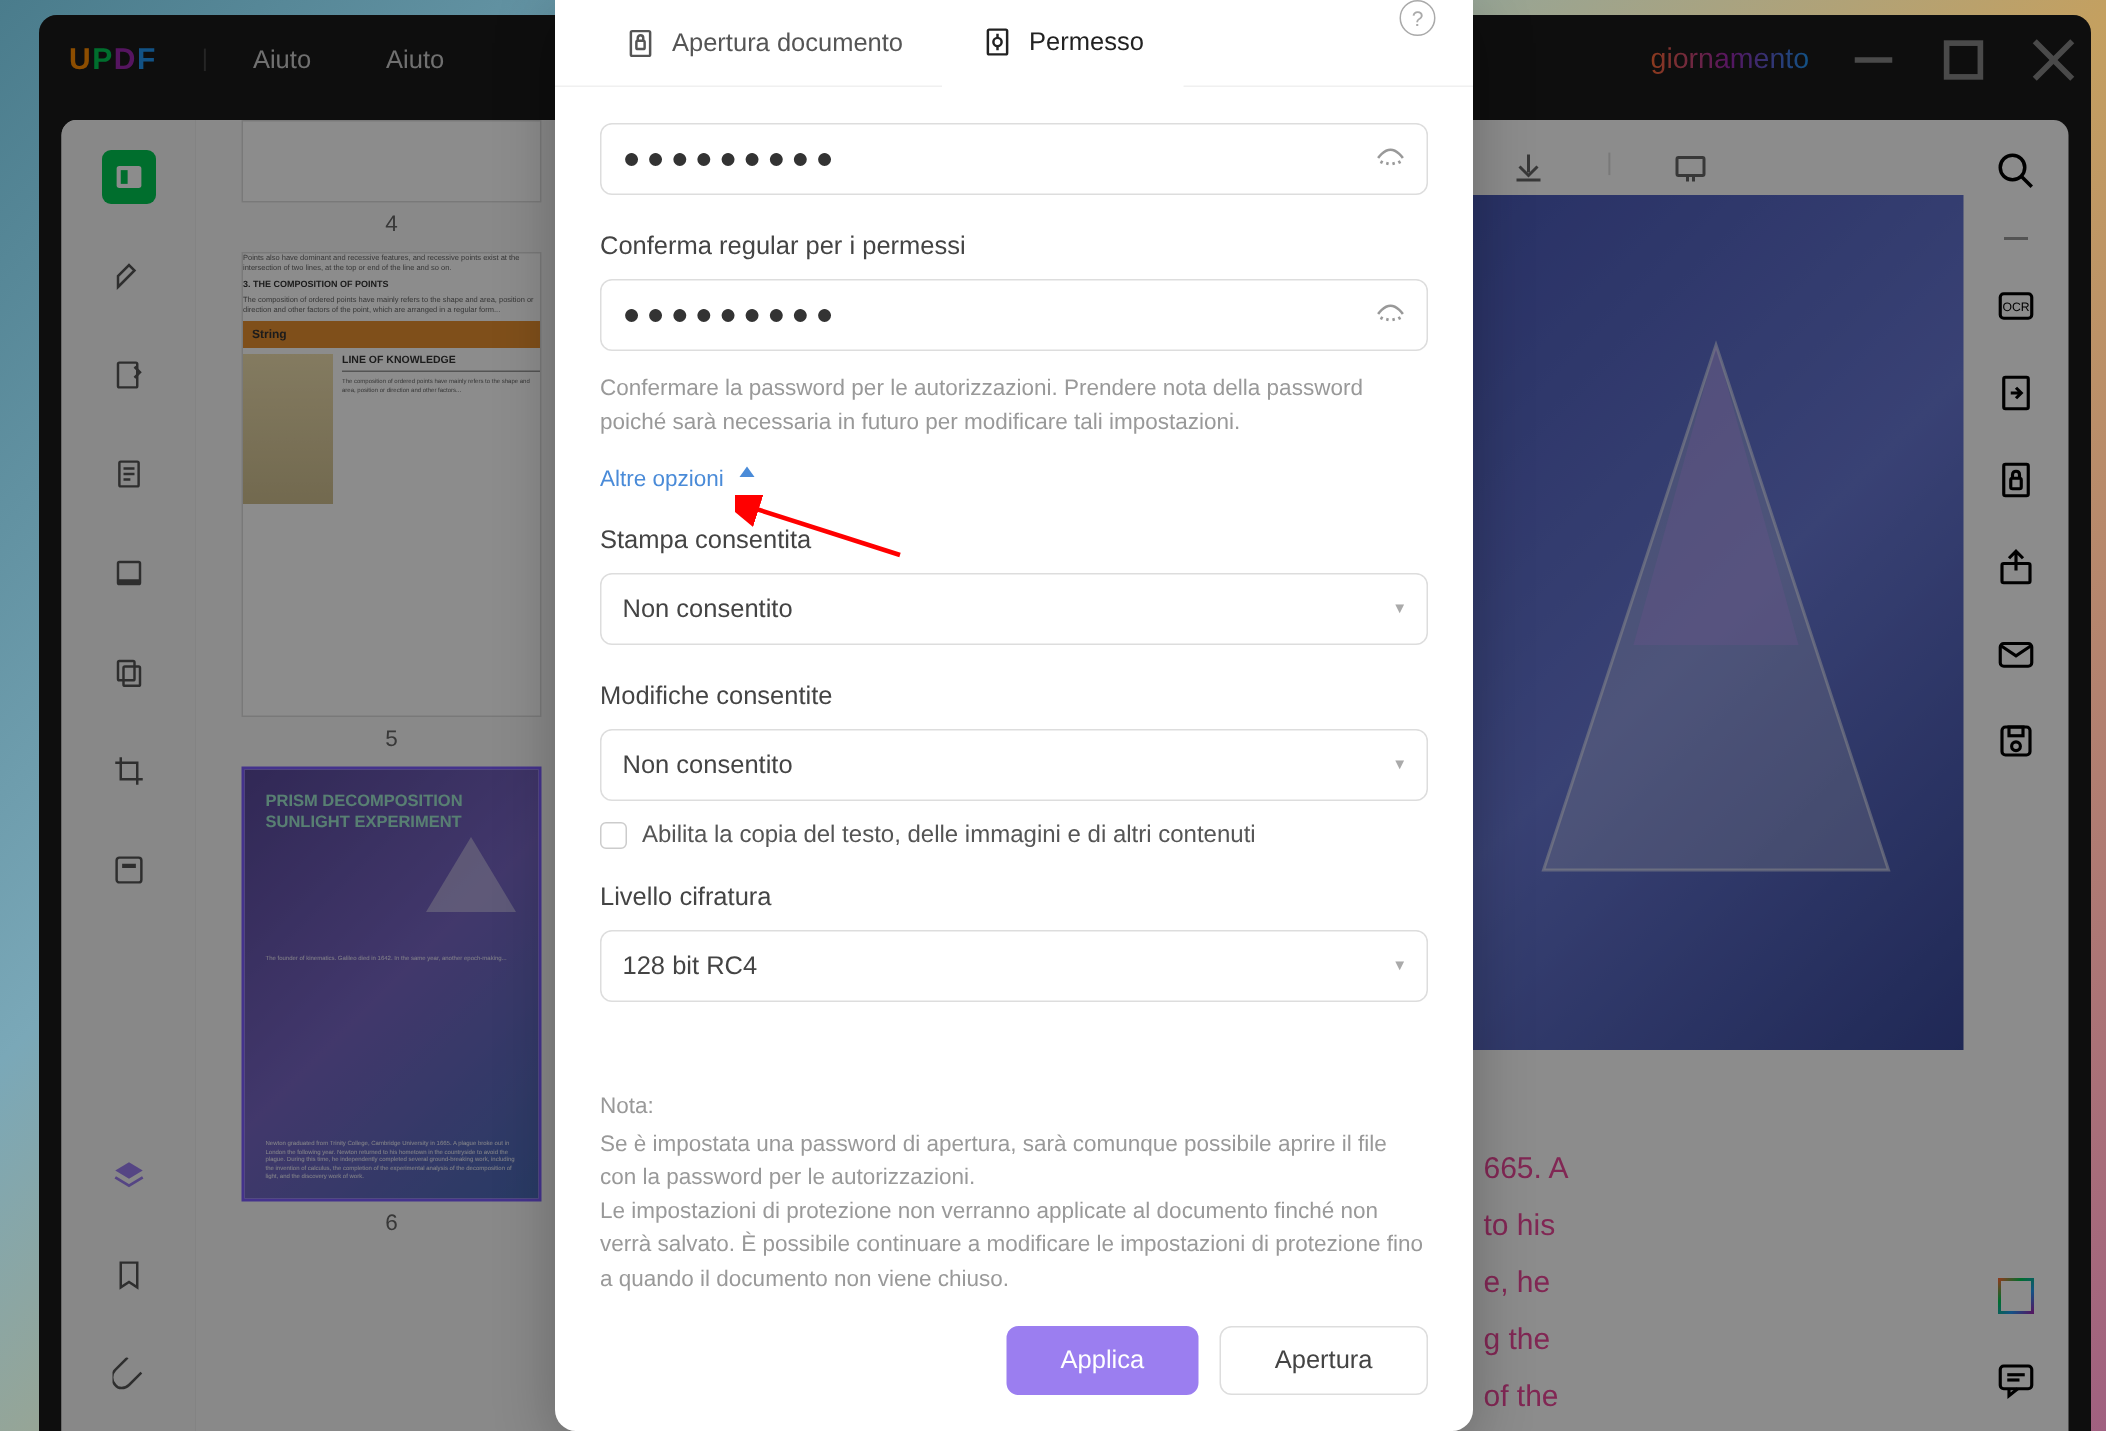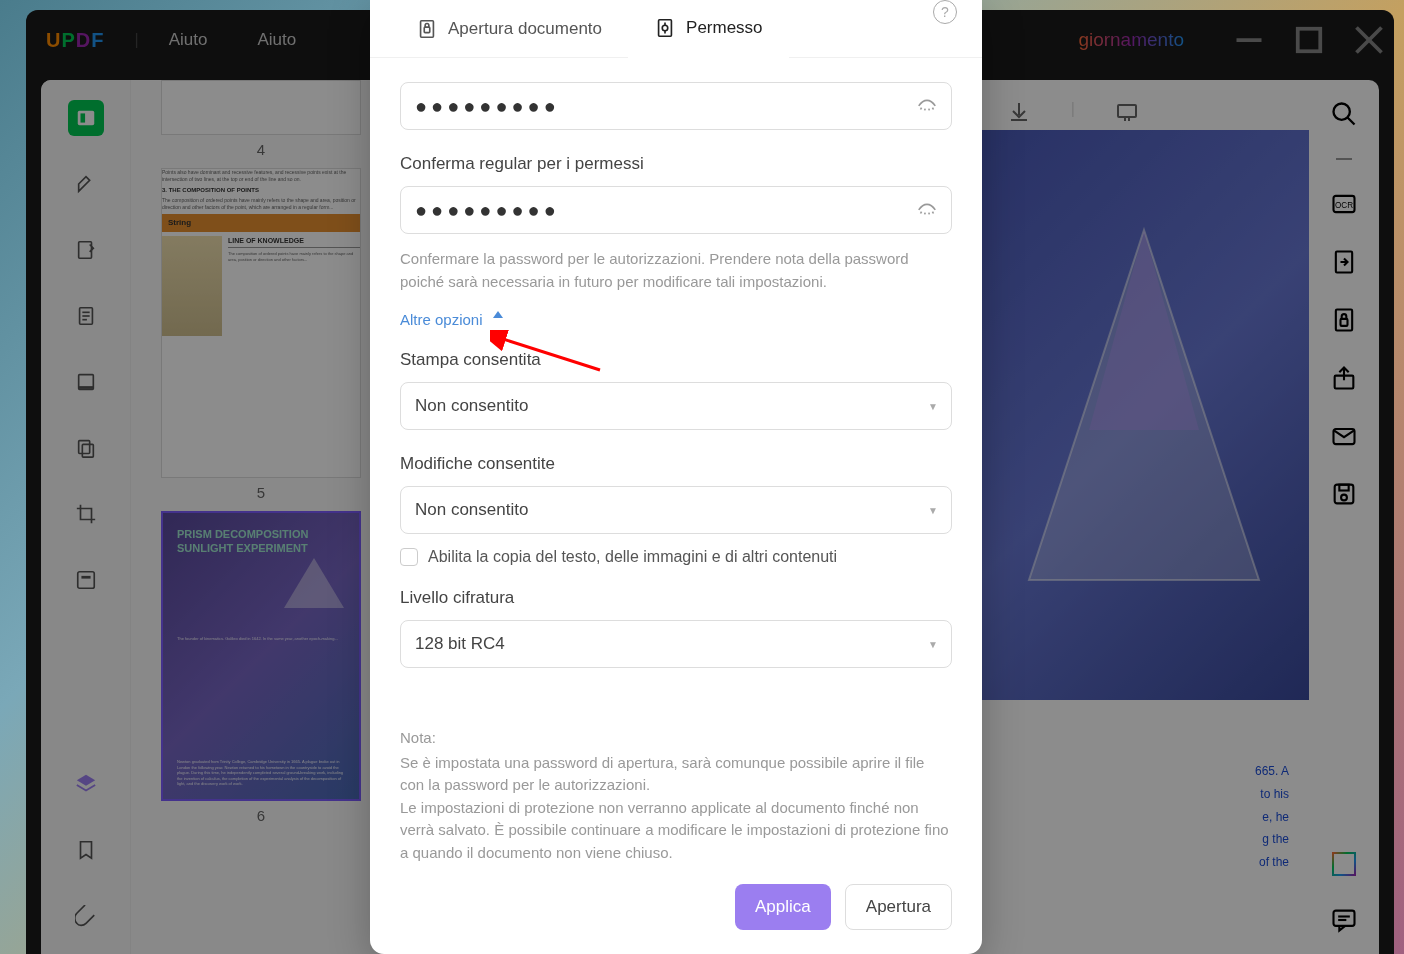--- a/index.html
+++ b/index.html
@@ -7,21 +7,21 @@
 .app-window { position: absolute; top: 10px; left: 10px; right: 10px; bottom: 0; background: #1a1a1a; border-radius: 12px 12px 0 0; overflow: hidden; margin-left: 16px; }
 .app-overlay { position: absolute; inset: 0; background: rgba(0,0,0,0.45); z-index: 5; }
 .title-bar { height: 60px; display: flex; align-items: center; padding: 0 20px; color: #ccc; position: relative; z-index: 3; }
 .logo { font-weight: bold; font-size: 20px; letter-spacing: 1px; }
 .logo .u { color: #ff8c00; }
 .logo .p { color: #00c853; }
 .logo .d { color: #9c27b0; }
 .logo .f { color: #2196f3; }
 .divider { color: #444; margin: 0 30px; }
 .menu-item { color: #ccc; font-size: 17px; margin-right: 50px; cursor: pointer; }
-.update-text { position: absolute; right: 210px; font-size: 19px; background: linear-gradient(90deg, #ff6b35, #9c27b0, #2196f3); -webkit-background-clip: text; background-clip: text; -webkit-text-fill-color: transparent; font-weight: 500; }
+.update-text { position: absolute; right: 188px; font-size: 19px; background: linear-gradient(90deg, #ff6b35, #9c27b0, #2196f3); -webkit-background-clip: text; background-clip: text; -webkit-text-fill-color: transparent; font-weight: 500; }
 .window-controls { position: absolute; right: 10px; display: flex; gap: 30px; }
 .window-btn { width: 30px; height: 30px; display: flex; align-items: center; justify-content: center; color: #888; cursor: pointer; font-size: 14px; }
 .content-area { position: absolute; top: 70px; left: 15px; right: 15px; bottom: 0; background: #fff; border-radius: 10px 10px 0 0; display: flex; z-index: 3; }
 .left-sidebar { width: 90px; background: #f8f8f8; border-right: 1px solid #eee; display: flex; flex-direction: column; align-items: center; padding-top: 20px; gap: 30px; border-radius: 10px 0 0 0; }
 .sidebar-icon { width: 36px; height: 36px; display: flex; align-items: center; justify-content: center; color: #555; cursor: pointer; border-radius: 6px; }
 .sidebar-icon.active { background: #00c853; color: #fff; }
 .sidebar-icon svg { width: 22px; height: 22px; }
 .sidebar-bottom { margin-top: auto; margin-bottom: 20px; display: flex; flex-direction: column; gap: 30px; align-items: center; }
 .thumbnails { width: 260px; padding: 0 15px; overflow: hidden; background: #fafafa; }
 .thumb { margin-bottom: 10px; }
@@ -31,21 +31,21 @@
 .thumb-img.selected { border: 2px solid #7c5cff; }
 .thumb-num { text-align: center; color: #666; font-size: 15px; margin-top: 6px; }
 .thumb-heading { background: #e89030; color: #333; padding: 3px 6px; font-weight: bold; font-size: 8px; margin: 4px 0; }
 .thumb-subheading { color: #333; font-size: 7px; font-weight: bold; border-bottom: 1px solid #999; padding-bottom: 2px; margin-bottom: 3px; }
 .thumb-purple { background: linear-gradient(135deg, #5a4a9c 0%, #7866c4 50%, #4a6cb8 100%); color: #fff; padding: 14px; position: relative; }
 .thumb-purple-title { font-size: 11px; font-weight: bold; line-height: 1.3; color: #a0e8d0; }
 .thumb-purple-text { font-size: 4px; margin-top: 8px; opacity: 0.85; }
 .prism-shape { position: absolute; right: 15px; top: 45px; width: 0; height: 0; border-left: 30px solid transparent; border-right: 30px solid transparent; border-bottom: 50px solid rgba(255,255,255,0.4); }
 .main-view { flex: 1; background: #fff; position: relative; }
 .main-img { position: absolute; right: 0; top: 50px; width: 330px; height: 570px; background: linear-gradient(135deg, #4a5ab8 0%, #6878d4 50%, #3a4a9c 100%); }
-.main-text { position: absolute; right: 20px; top: 680px; color: #1d4ed8; font-size: 12px; line-height: 1.9; text-align: right; width: 300px; }
+.main-text { position: absolute; right: 20px; top: 680px; color: #ec4899; font-size: 20px; line-height: 1.9; text-align: left; width: 300px; }
 .top-icons { position: absolute; top: 20px; right: 170px; display: flex; gap: 40px; color: #666; }
 .top-icons svg { width: 24px; height: 24px; }
 .right-sidebar { width: 70px; display: flex; flex-direction: column; align-items: center; padding-top: 20px; gap: 30px; }
 .right-icon { width: 28px; height: 28px; color: #000000; cursor: pointer; }
 .right-bottom { margin-top: auto; margin-bottom: 20px; display: flex; flex-direction: column; gap: 30px; align-items: center; }
 .rainbow-square { width: 24px; height: 24px; border-radius: 6px; border: 2.5px solid; border-image: linear-gradient(135deg, #ff6b35, #00c853, #2196f3, #9c27b0) 1; }
 .modal { position: absolute; top: 0; left: 370px; width: 612px; height: 954px; background: #fff; border-radius: 0 0 14px 14px; box-shadow: 0 10px 40px rgba(0,0,0,0.25); z-index: 10; display: flex; flex-direction: column; }
 .modal-tabs { display: flex; padding: 0 20px; height: 58px; align-items: center; position: relative; border-bottom: 1px solid #f0f0f0; }
 .tab { display: flex; align-items: center; gap: 10px; padding: 0 26px; height: 58px; color: #555; font-size: 17px; cursor: pointer; }
 .tab.active { color: #222; background: #fff; border-bottom: 2px solid transparent; position: relative; }
@@ -64,21 +64,21 @@
 .arrow-annotation { position: absolute; left: 490px; top: 330px; z-index: 20; pointer-events: none; }
 .select-wrap { position: relative; margin-bottom: 24px; }
 .select-box { width: 100%; height: 48px; border: 1px solid #ddd; border-radius: 8px; padding: 0 14px; font-size: 17px; color: #444; background: #fff; appearance: none; cursor: pointer; display: flex; align-items: center; }
 .select-caret { position: absolute; right: 14px; top: 50%; transform: translateY(-50%); color: #aaa; font-size: 10px; }
 .checkbox-row { display: flex; align-items: center; gap: 10px; margin-bottom: 22px; margin-top: -10px; }
 .checkbox { width: 18px; height: 18px; border: 1.5px solid #ccc; border-radius: 4px; cursor: pointer; }
 .checkbox-label { color: #555; font-size: 16px; }
 .note-section { padding: 0 30px; color: #999; font-size: 15px; line-height: 1.5; }
 .note-title { margin-bottom: 2px; }
 .modal-footer { display: flex; justify-content: flex-end; gap: 14px; padding: 20px 30px 24px; }
-.btn { height: 46px; padding: 0 20px; border-radius: 8px; font-size: 17px; cursor: pointer; border: none; }
+.btn { height: 46px; padding: 0 36px; border-radius: 8px; font-size: 17px; cursor: pointer; border: none; }
 .btn-primary { background: #9b7ef0; color: #fff; }
 .btn-secondary { background: #fff; color: #444; border: 1px solid #ddd; }
 </style>
 </head>
 <body>
 
 <div class="app-window">
   <div class="title-bar">
     <span class="logo"><span class="u">U</span><span class="p">P</span><span class="d">D</span><span class="f">F</span></span>
     <span class="divider">|</span>

